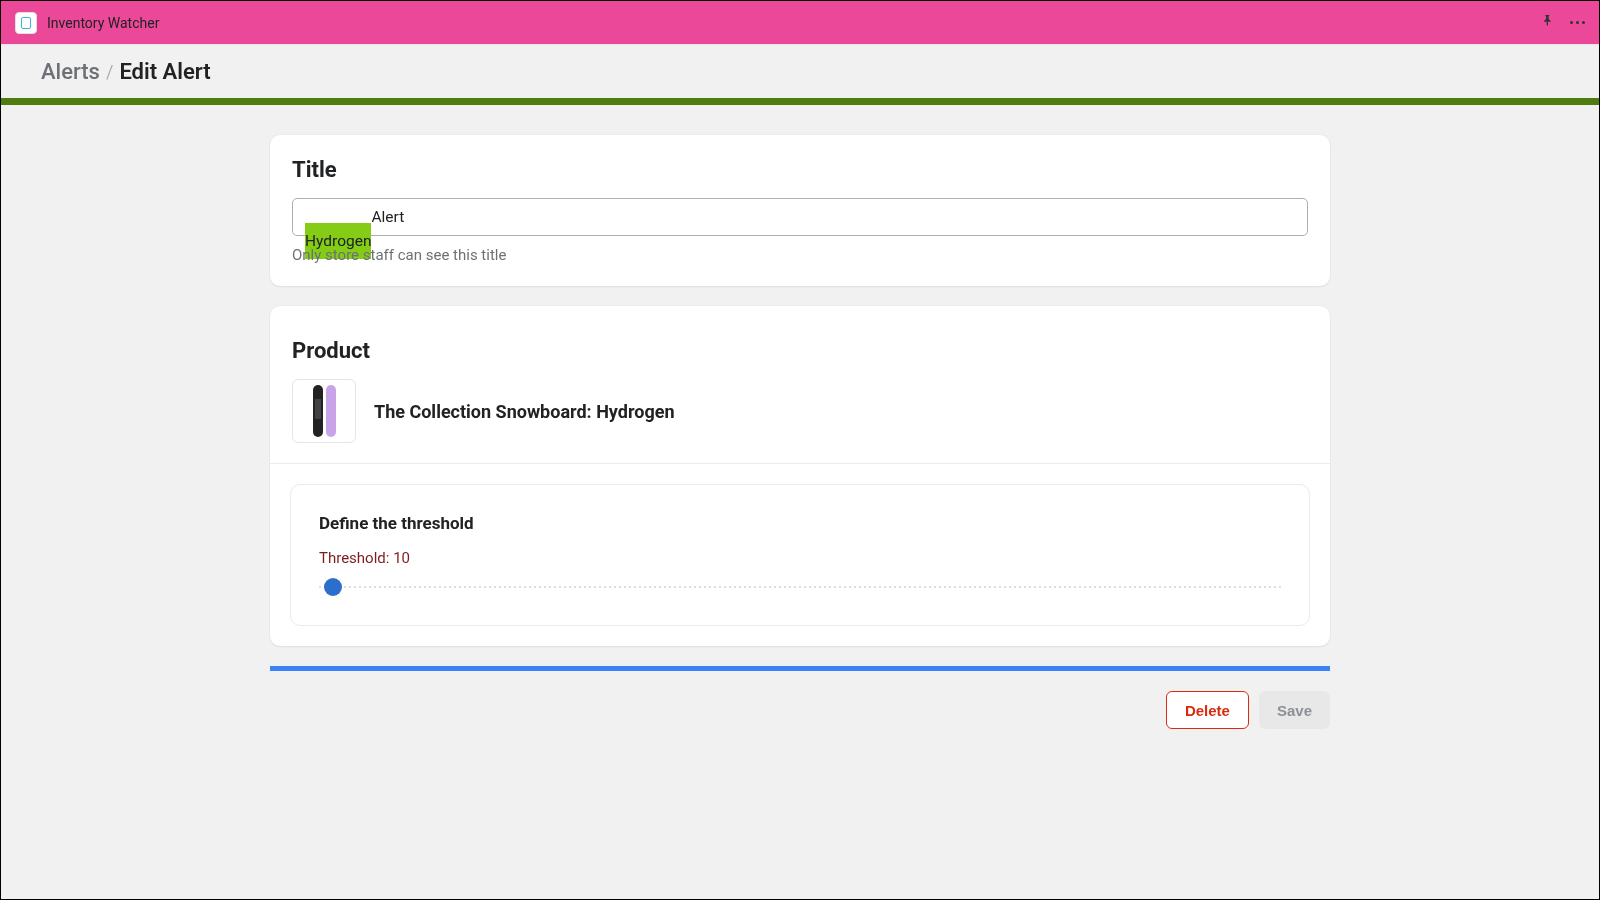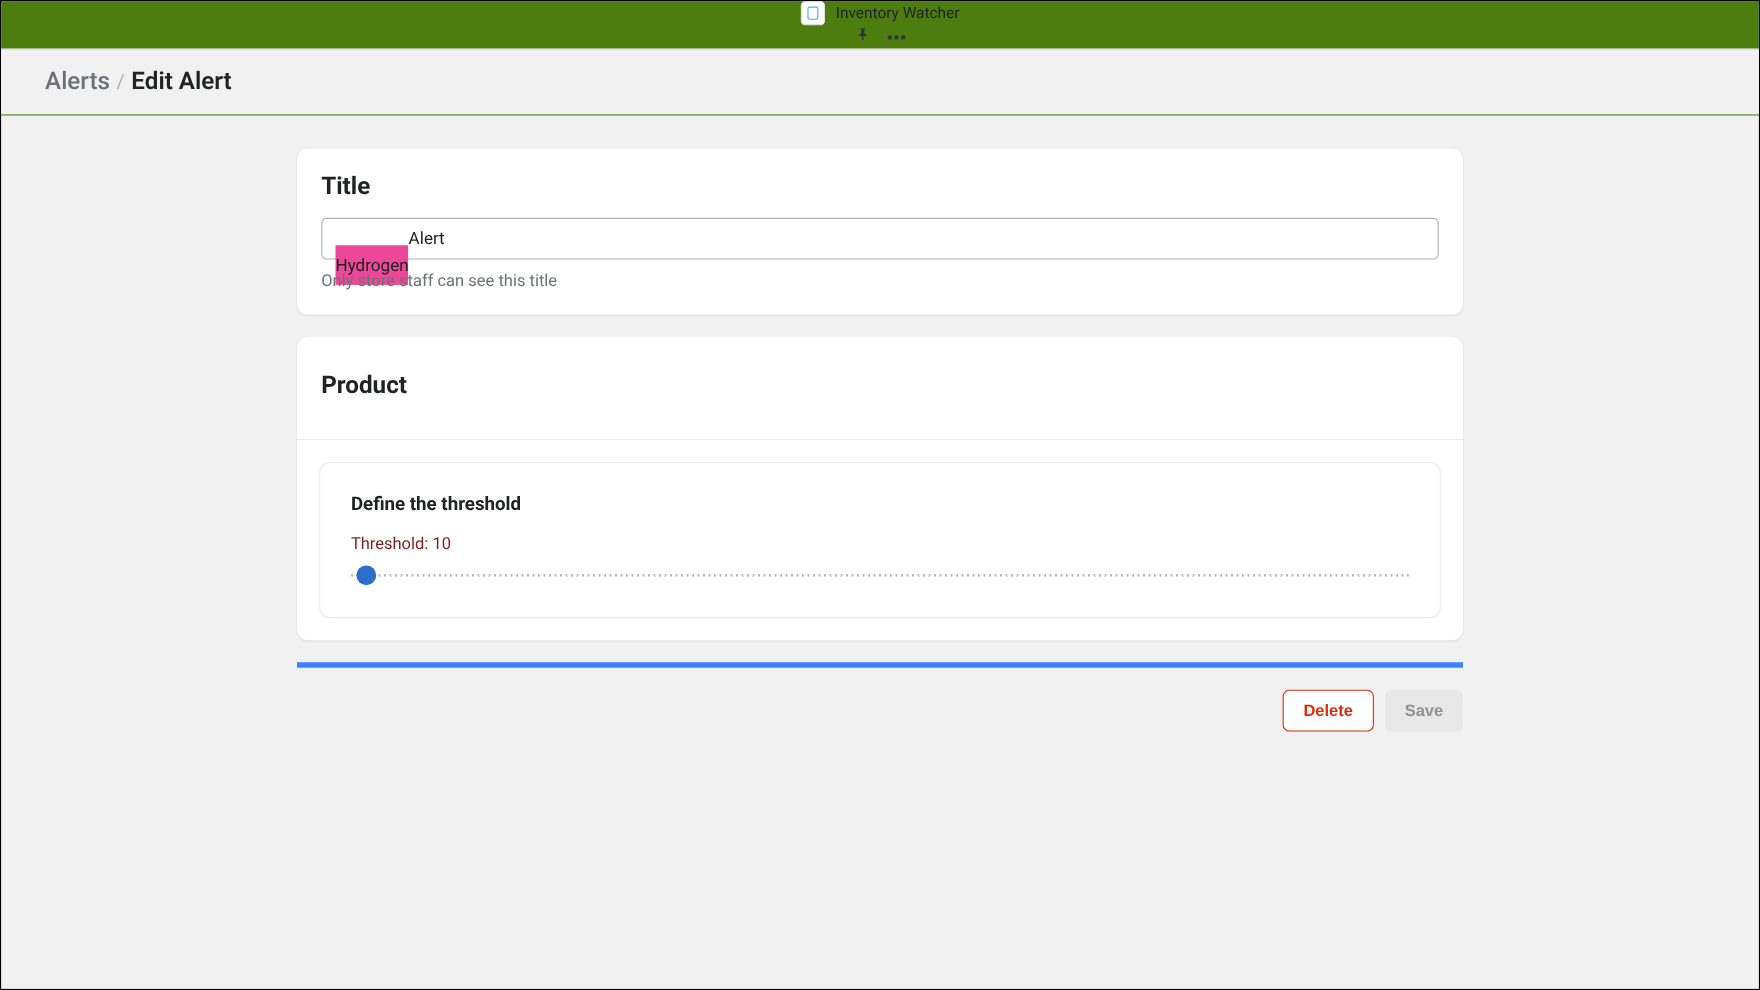--- a/index.html
+++ b/index.html
@@ -10,27 +10,26 @@
     body {
       font-family: -apple-system, BlinkMacSystemFont, "Segoe UI", Roboto, Helvetica, Arial, sans-serif;
       background: #f1f1f1;
       width: 1600px;
       height: 900px;
       overflow: hidden;
       border: 1px solid #000;
     }
     .top-bar {
       height: 44px;
-      background: #4d7c0f;
+      background: #ec4899;
       display: flex;
       align-items: center;
       justify-content: space-between;
       padding: 0 14px;
       border-bottom: 1px solid #e5e5e5;
-      flex-direction: column;
     }
     .top-bar-left {
       display: flex;
       align-items: center;
       gap: 10px;
     }
     .app-icon {
       width: 22px;
       height: 22px;
       background: #fff;
@@ -71,21 +70,21 @@
       height: 3.5px;
       background: #333;
       border-radius: 50%;
     }
     .breadcrumb-bar {
       height: 60px;
       background: #f1f1f1;
       display: flex;
       align-items: center;
       padding: 0 40px;
-      border-bottom: 1px solid #4d7c0f;
+      border-bottom: 7px solid #4d7c0f;
     }
     .breadcrumb {
       display: flex;
       align-items: center;
       font-size: 22px;
       gap: 6px;
     }
     .breadcrumb-link {
       color: #6d7175;
       font-weight: 500;
@@ -258,21 +257,21 @@
       padding: 0 12px;
       font-size: 15.5px;
       color: #202223;
       background: #fff;
       display: flex;
       align-items: center;
       cursor: text;
       line-height: 36px;
     }
     .fake-input .sel {
-      background: #ec4899;
+      background: #84cc16;
       margin-top: 48px;
     }
   </style>
 </head>
 <body>
 
 <div class="top-bar">
   <div class="top-bar-left">
     <div class="app-icon">
       <div class="app-icon-inner"></div>
@@ -310,20 +309,27 @@
         <span class="sel">Hydrogen</span>
           <span> Alert</span>
       </div>
       <div class="help-text">Only store staff can see this title</div>
     </div>
   </div>
 
   <div class="card">
     <div class="product-section">
       <div class="card-title">Product</div>
+      <div class="product-row">
+        <div class="product-thumb">
+          <div class="board-black"></div>
+          <div class="board-purple"></div>
+        </div>
+        <div class="product-name">The Collection Snowboard: Hydrogen</div>
+      </div>
     </div>
     <div class="inner-divider"></div>
     <div class="threshold-card">
       <div class="threshold-title">Define the threshold</div>
       <div class="threshold-label">
         <span>Threshold: </span><span>10</span>
       </div>
       <div class="slider-wrap">
         <div class="slider-track"></div>
         <div class="slider-thumb"></div>

